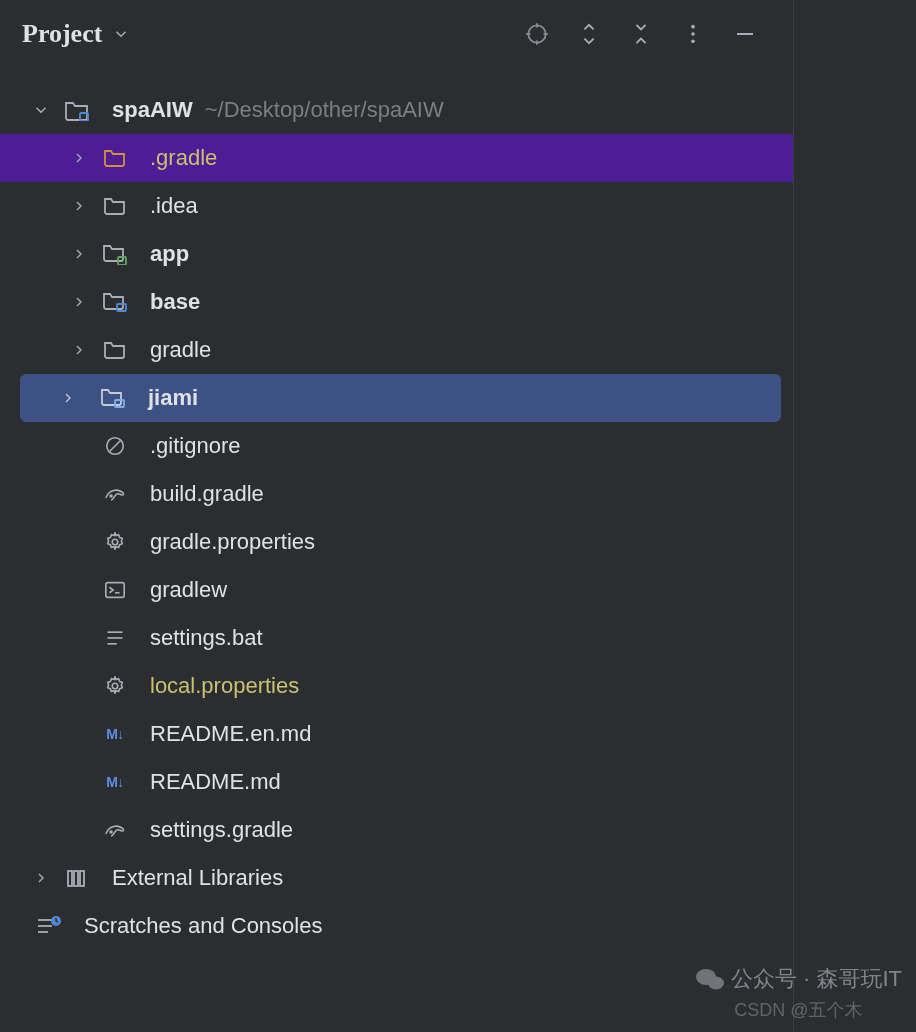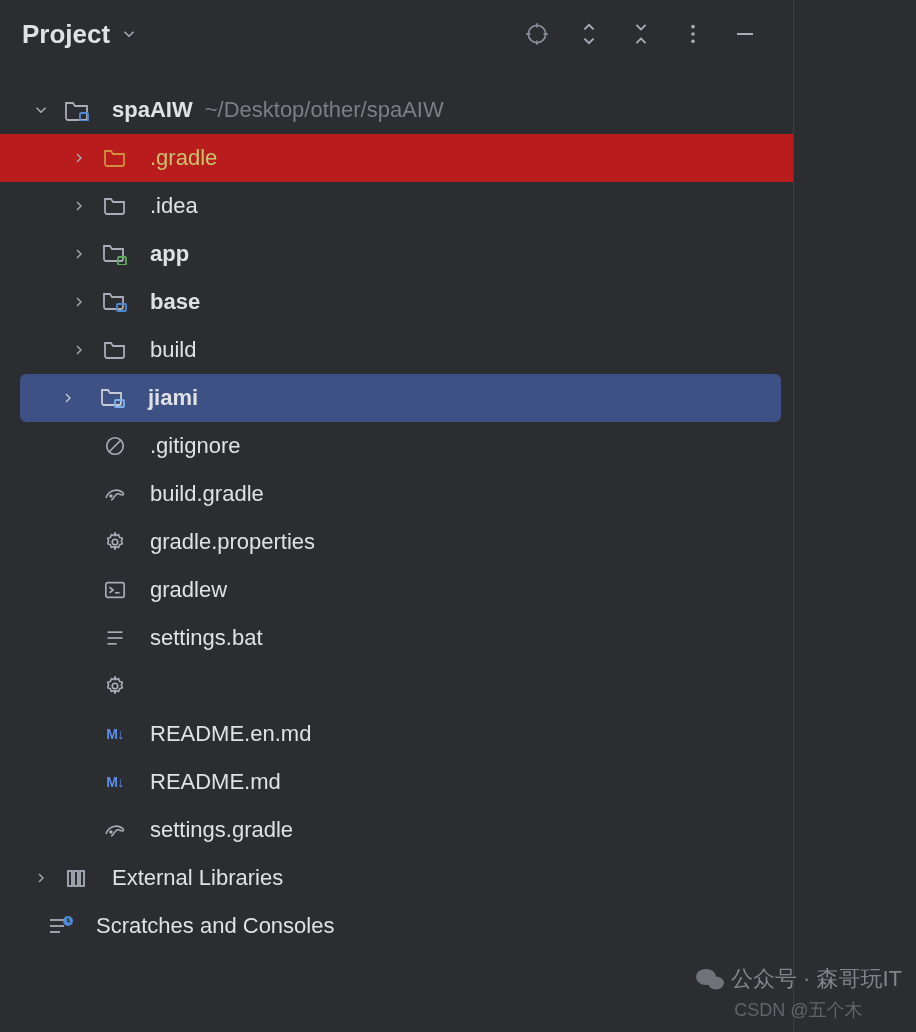--- a/index.html
+++ b/index.html
@@ -22,20 +22,21 @@
 .header {
   display: flex;
   align-items: center;
   padding: 0 22px;
   height: 68px;
 }
 .header-title {
   font-size: 26px;
   font-weight: 600;
   color: #dfe1e5;
+  font-family: Liberation Serif, serif;
 }
 .header .chev-down { margin-left: 10px; }
 .header-spacer { flex: 1; }
 .hdr-icon {
   width: 52px;
   height: 52px;
   display: flex;
   align-items: center;
   justify-content: center;
   color: #a9adb8;
@@ -44,21 +45,21 @@
   padding: 18px 0;
 }
 .row {
   height: 48px;
   display: flex;
   align-items: center;
   font-size: 22px;
   padding-left: 22px;
   white-space: nowrap;
 }
-.row.highlight-yellow { background: #b91c1c; }
+.row.highlight-yellow { background: #4c1d95; }
 .row.selected { 
   background: #3d5185; 
   margin: 0 12px 0 20px; 
   border-radius: 6px;
   padding-left: 2px;
 }
 .row.selected .arrow-slot { width: 56px; }
 .arrow-slot {
   width: 38px;
   display: flex;
@@ -234,21 +235,21 @@
       <span class="arrow-slot">
         <svg width="16" height="16" viewBox="0 0 24 24" fill="none" stroke="#a9adb8" stroke-width="2">
             <polyline points="9 6 15 12 9 18"></polyline>
           </svg>
       </span>
       <span class="icon-slot">
         <svg width="24" height="20" viewBox="0 0 24 20" fill="none" stroke="#a9adb8" stroke-width="1.8">
             <path d="M2 3 h6 l2 3 h11 v10 a2 2 0 0 1 -2 2 H4 a2 2 0 0 1 -2 -2 Z"></path>
           </svg>
       </span>
-      <span class="label">build</span>
+      <span class="label">gradle</span>
     </div>
 
     <div class="row indent1 selected">
       <span class="arrow-slot">
         <svg width="16" height="16" viewBox="0 0 24 24" fill="none" stroke="#c6cad2" stroke-width="2">
             <polyline points="9 6 15 12 9 18"></polyline>
           </svg>
       </span>
       <span class="icon-slot">
         <svg width="26" height="22" viewBox="0 0 26 22" fill="none" stroke="#c6cad2" stroke-width="1.8">
@@ -312,20 +313,21 @@
       <span class="label">settings.bat</span>
     </div>
 
     <div class="row indent2">
       <span class="icon-slot">
         <svg width="22" height="22" viewBox="0 0 24 24" fill="none" stroke="#a9adb8" stroke-width="1.8">
             <circle cx="12" cy="12" r="3"></circle>
             <path d="M12 2 l1 3 l3 -1 l1 3 l3 1 l-1 3 l1 3 l-3 1 l-1 3 l-3 -1 l-1 3 l-1 -3 l-3 1 l-1 -3 l-3 -1 l1 -3 l-1 -3 l3 -1 l1 -3 l3 1 Z" stroke-linejoin="round"></path>
           </svg>
       </span>
+      <span class="label txt-yellow">local.properties</span>
     </div>
 
     <div class="row indent2">
       <span class="icon-slot">
           <span class="md-badge">M↓</span>
         </span>
       <span class="label">README.en.md</span>
     </div>
 
     <div class="row indent2">
@@ -354,21 +356,21 @@
       <span class="icon-slot">
         <svg width="24" height="22" viewBox="0 0 24 22" fill="none" stroke="#a9adb8" stroke-width="1.8">
             <rect x="3" y="4" width="4" height="15"></rect>
             <rect x="9" y="4" width="4" height="15"></rect>
             <rect x="15" y="4" width="4" height="15"></rect>
           </svg>
       </span>
       <span class="label">External Libraries</span>
     </div>
 
-    <div class="row" style="padding-left:44px">
+    <div class="row" style="padding-left:32px">
       <span class="icon-slot">
         <svg width="26" height="22" viewBox="0 0 26 22" fill="none" stroke="#a9adb8" stroke-width="1.8">
             <line x1="2" y1="5" x2="16" y2="5"></line>
             <line x1="2" y1="11" x2="16" y2="11"></line>
             <line x1="2" y1="17" x2="12" y2="17"></line>
             <circle cx="20" cy="6" r="5" fill="#4e8ad6" stroke="none"></circle>
             <path d="M20 3 v3 l2 1" stroke="#2b2d30" stroke-width="1.5"></path>
           </svg>
       </span>
       <span class="label">Scratches and Consoles</span>

